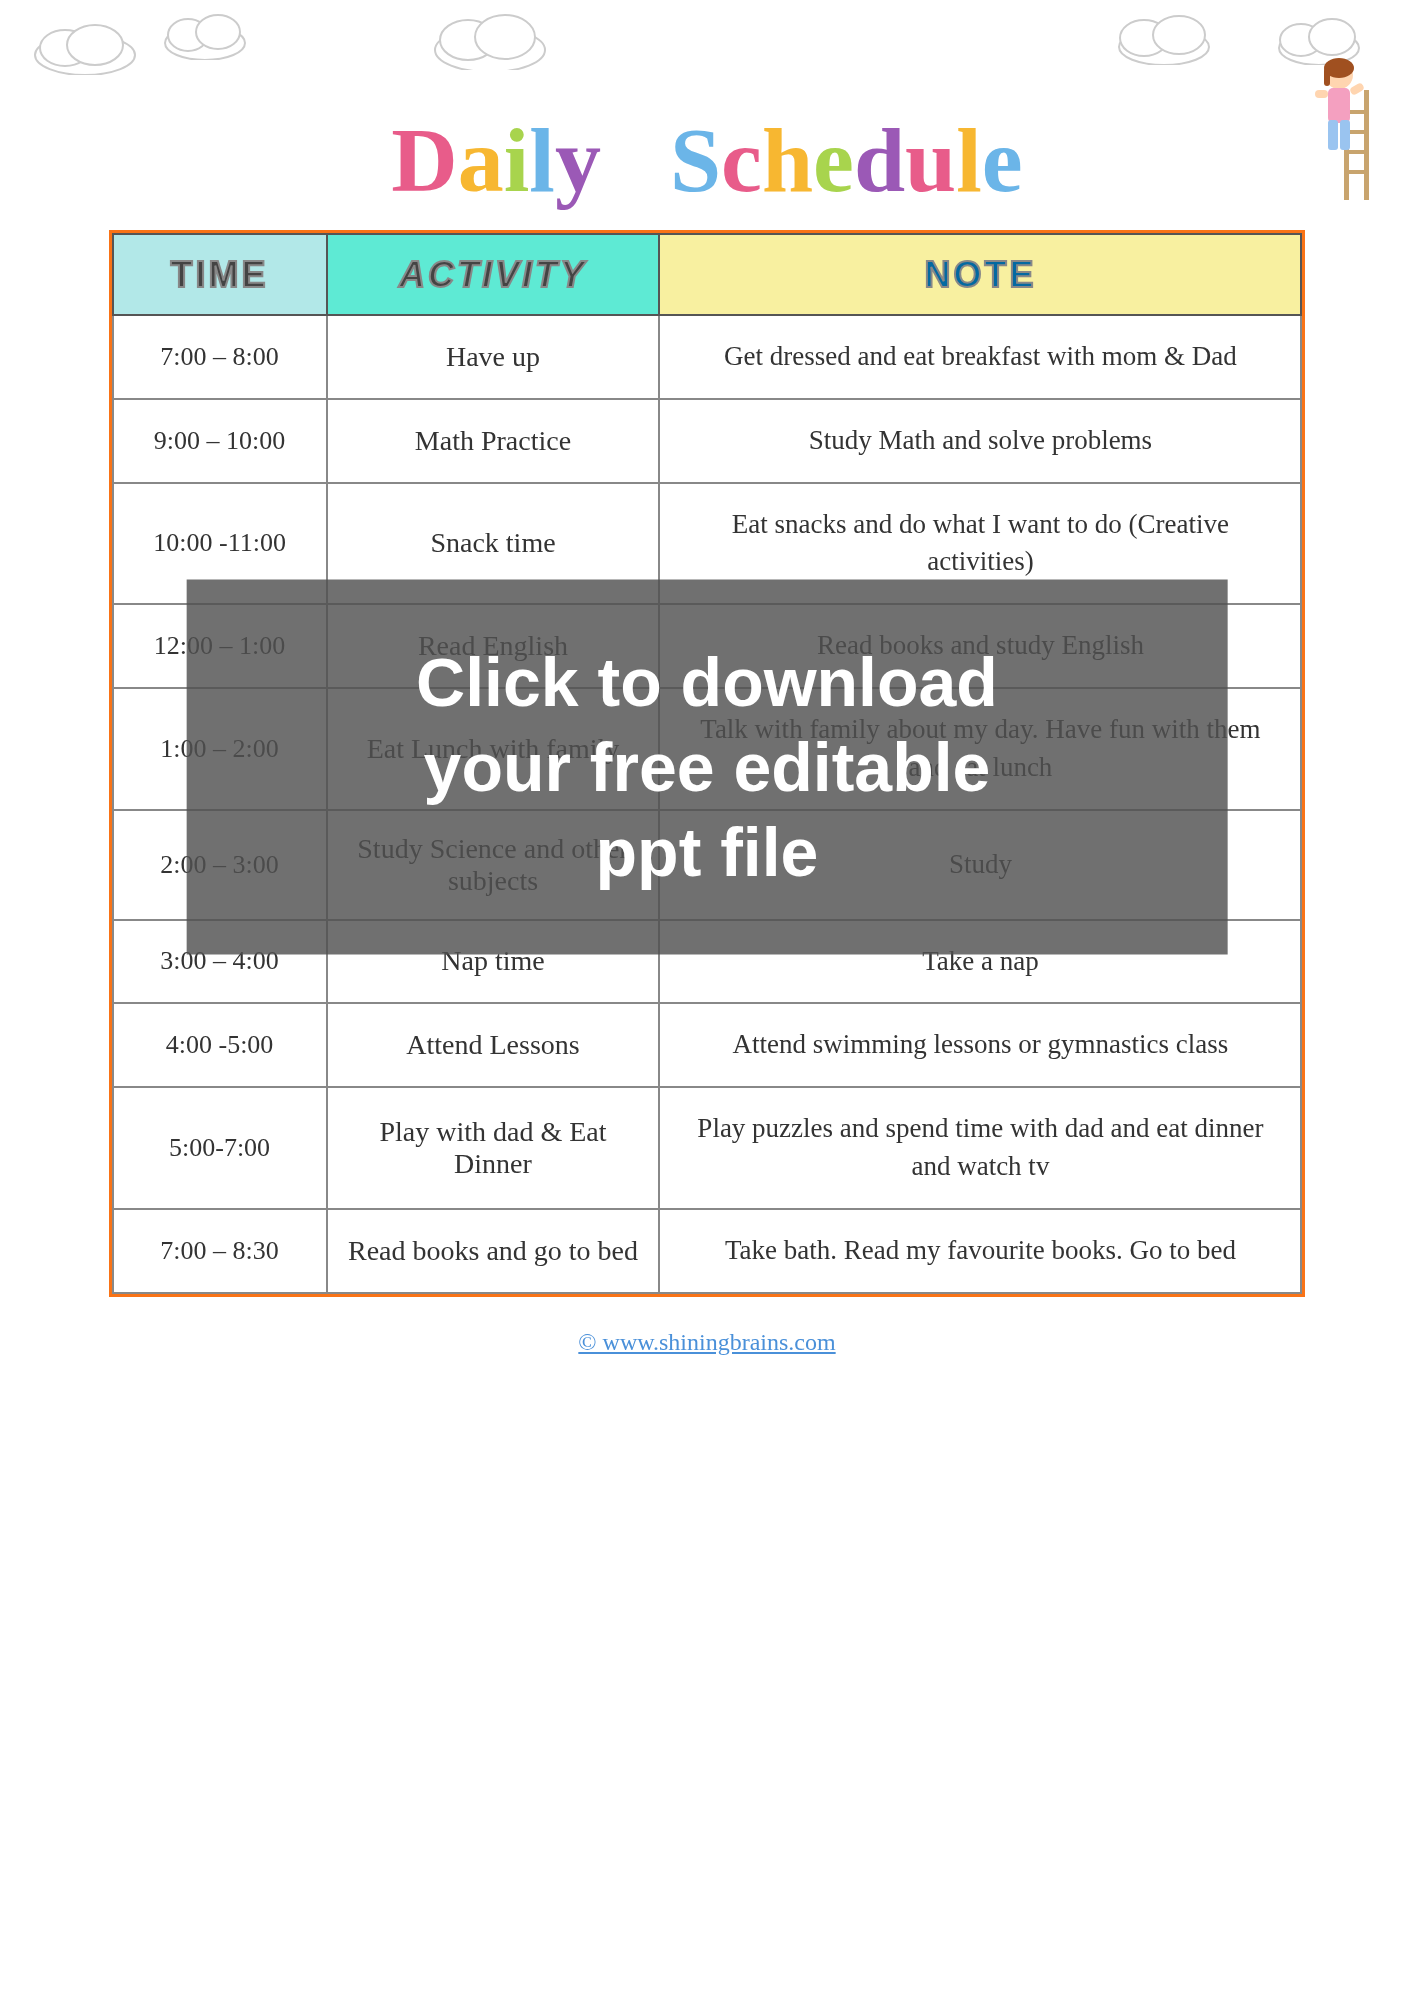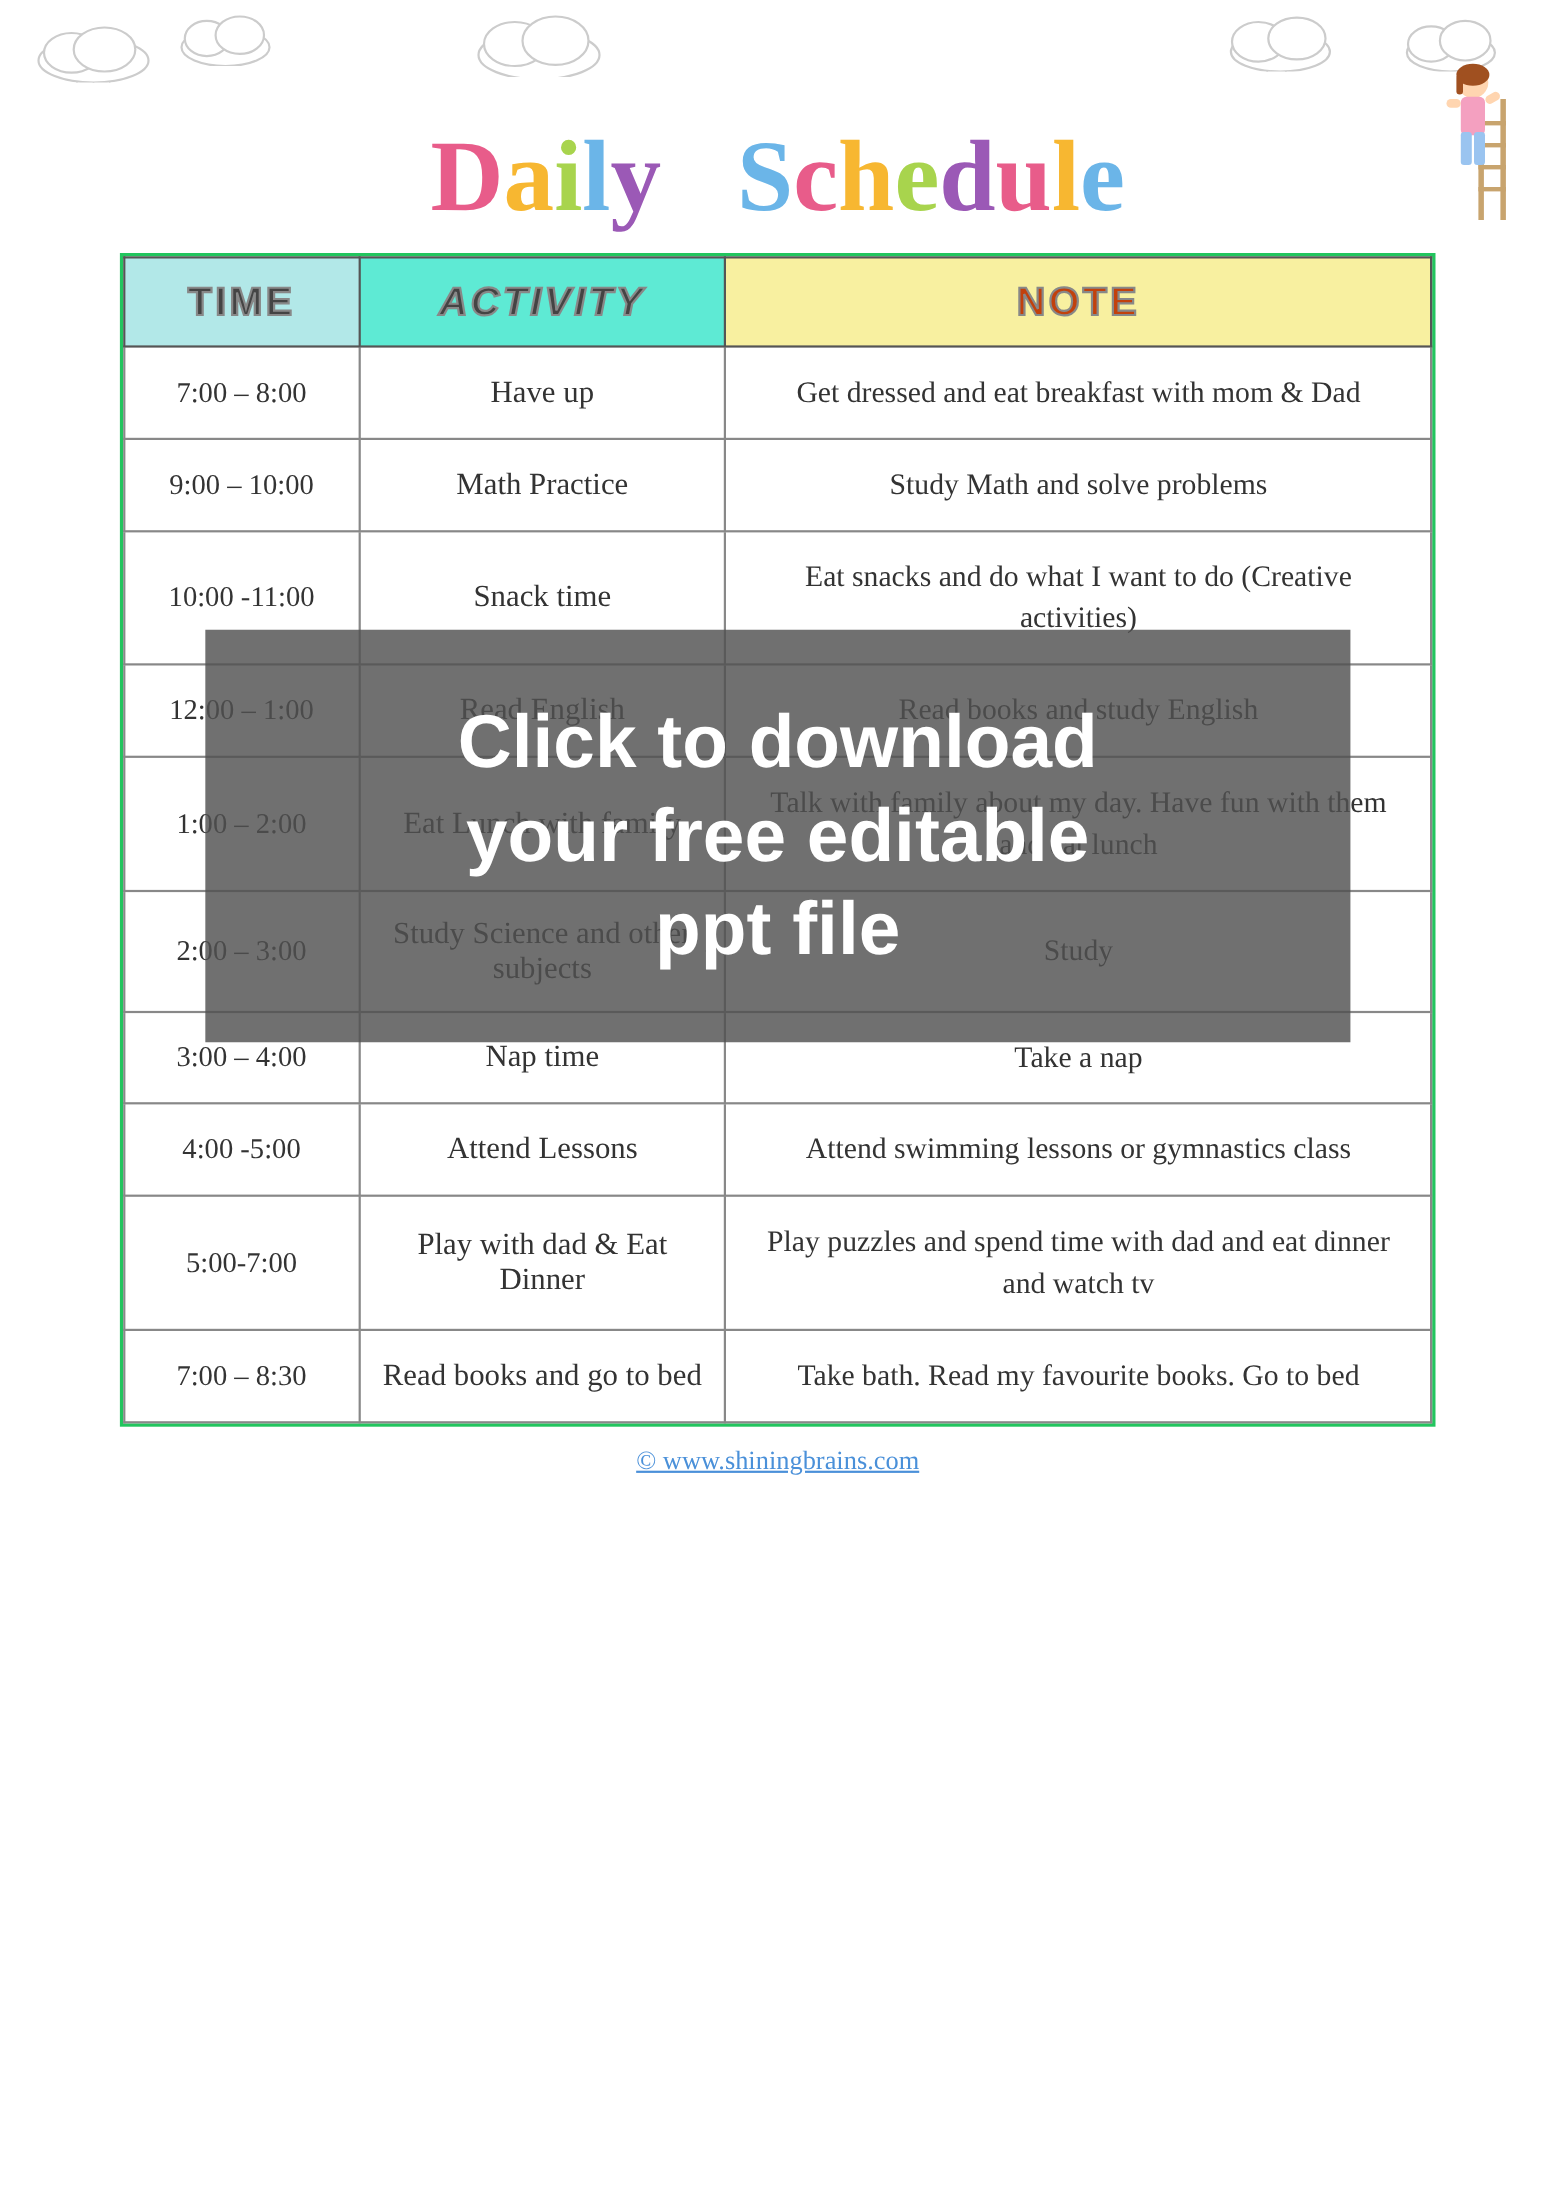--- a/index.html
+++ b/index.html
@@ -47,22 +47,22 @@
     .title-daily-schedule .h { color: #f7b731; }
     .title-daily-schedule .e1 { color: #a8d44d; }
     .title-daily-schedule .d2 { color: #9b59b6; }
     .title-daily-schedule .u { color: #e85c8a; }
     .title-daily-schedule .l2 { color: #f7b731; }
     .title-daily-schedule .e2 { color: #6bb5e8; }
 
     
     .table-container {
       width: 92%;
-      margin: 10px auto 4px auto;
-      border: 3px solid #22c55e;
+      margin: 10px auto 18px auto;
+      border: 3px solid #f97316;
     }
     table {
       width: 100%;
       border-collapse: collapse;
     }
     thead tr th {
       padding: 18px 12px;
       font-size: 38px;
       font-weight: bold;
       font-family: 'Arial Black', Arial, sans-serif;
@@ -76,21 +76,21 @@
     }
     .th-activity {
       background: #5eead4;
       width: 28%;
       color: #444;
       font-style: italic;
     }
     .th-note {
       background: #f8f0a0;
       width: 54%;
-      color: #c2410c;
+      color: #0369a1;
     }
     
     .th-text {
       display: inline-block;
       font-family: 'Arial Black', Impact, sans-serif;
       font-size: 36px;
       letter-spacing: 3px;
       -webkit-text-stroke: 2px #888;
     }
 

